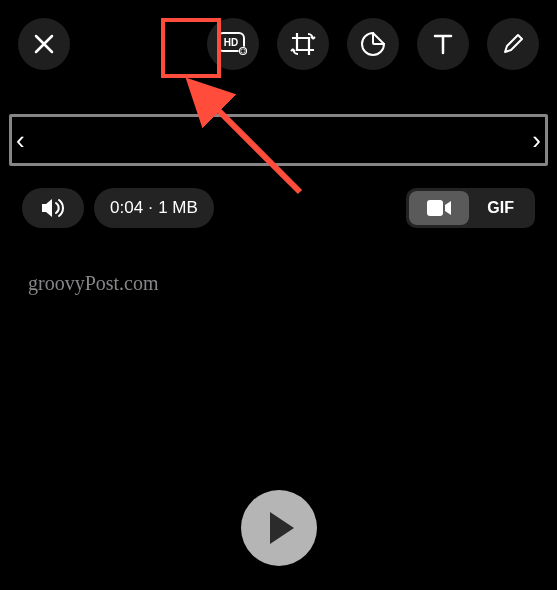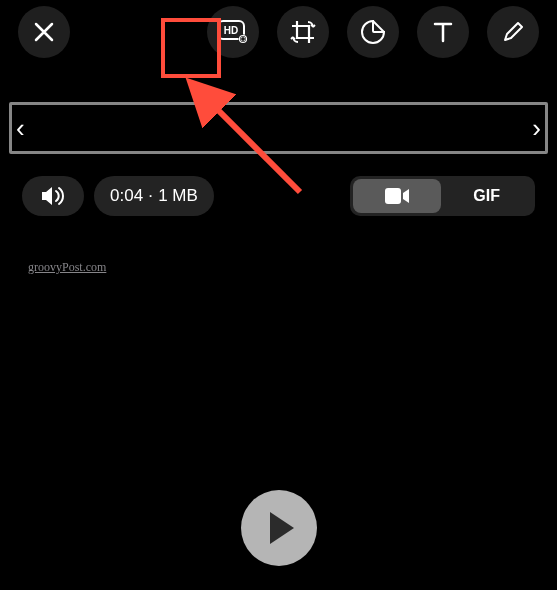--- a/index.html
+++ b/index.html
@@ -7,21 +7,21 @@
       background: #000;
       width: 557px;
       height: 590px;
       font-family: -apple-system, BlinkMacSystemFont, sans-serif;
       position: relative;
       overflow: hidden;
     }
     .toolbar {
       display: flex;
       align-items: center;
-      padding: 6px 18px 0 18px;
+      padding: 18px 18px 0 18px;
       gap: 18px;
     }
     .tool-btn {
       width: 52px;
       height: 52px;
       border-radius: 50%;
       background: #1f1f1f;
       display: flex;
       align-items: center;
       justify-content: center;
@@ -77,38 +77,37 @@
       background: #232323;
       border-radius: 10px;
       height: 40px;
       display: flex;
       align-items: center;
       padding: 3px;
       gap: 0;
     }
     .toggle-opt {
       height: 34px;
-      padding: 0 32px;
+      padding: 0 18px;
       display: flex;
       align-items: center;
       justify-content: center;
       border-radius: 8px;
       color: #fff;
       font-size: 16px;
       font-weight: 600;
     }
     .toggle-opt.active {
       background: #5a5a5a;
     }
     .watermark {
       color: #868589;
-      font-size: 12px;
+      font-size: 20px;
       font-family: Georgia, serif;
       margin: 44px 0 0 28px;
-      text-decoration: underline;
     }
     .play-btn {
       position: absolute;
       left: 50%;
       bottom: 24px;
       transform: translateX(-50%);
       width: 76px;
       height: 76px;
       border-radius: 50%;
       background: #b5b5b5;

